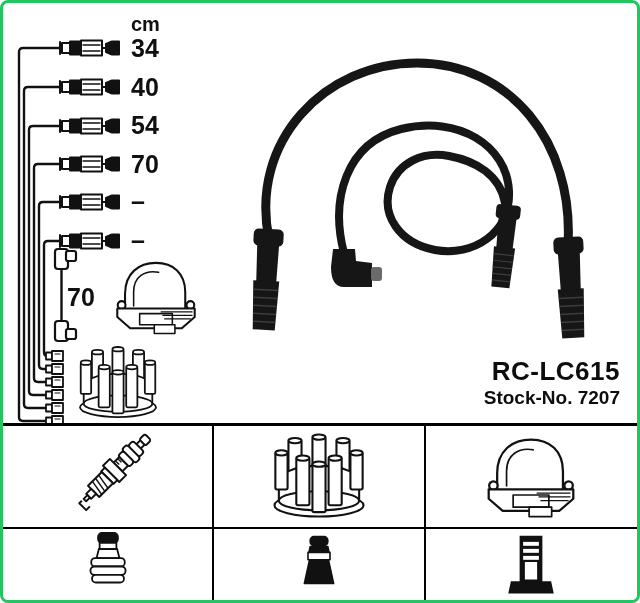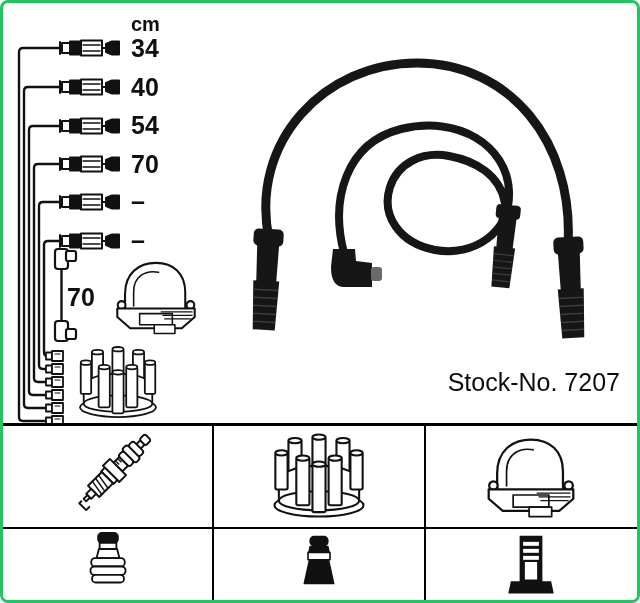--- a/index.html
+++ b/index.html
@@ -5,21 +5,21 @@
   html,body{margin:0;padding:0;background:#fff;}
   body{width:640px;height:603px;position:relative;font-family:"Liberation Sans",sans-serif;}
   .frame{position:absolute;inset:0;border:3px solid #22c55e;border-radius:8px;background:#fff;overflow:hidden;}
   .top{position:absolute;left:0;top:0;right:0;height:420px;}
   svg.scene{position:absolute;left:0;top:0;}
   svg text{font-family:"Liberation Sans",sans-serif;font-weight:700;fill:#101010;}
   .t20{font-size:20px;}
   .t25{font-size:25px;}
   .product{position:absolute;right:17px;top:354px;text-align:right;color:#0d0d0d;line-height:1.1;}
   .product .code{font-size:26px;font-weight:700;letter-spacing:.5px;}
-  .product .stock{font-size:25px;font-weight:400;margin-top:12px;}
+  .product .stock{font-size:19px;font-weight:700;margin-top:2px;}
   .grid{position:absolute;left:0;right:0;top:420px;bottom:0;border-top:3px solid #000;
         display:grid;grid-template-columns:1fr 1fr 1fr;grid-template-rows:103px 1fr;background:#fff;}
   .cell{border-right:2px solid #000;border-bottom:2px solid #000;display:flex;align-items:center;justify-content:center;}
   .cell:nth-child(3n){border-right:none;}
   .cell:nth-child(n+4){border-bottom:none;}
 </style>
 </head>
 <body>
 
 <div class="frame">
@@ -205,20 +205,21 @@
         <use href="#sym-photo-boot" x="-18" y="0" width="36" height="105" transform="translate(565,234) rotate(-3)"></use>
         <use href="#sym-photo-boot" x="-18" y="0" width="36" height="105" transform="translate(506,202) rotate(6) scale(0.82)"></use>
         <g>
           <path d="M330 246 L352 246 L353 258 L369 260 L369 284 L341 284 Q328 284 328 264 Z" fill="#161616"></path>
           <rect x="368" y="264" width="11" height="14" rx="3" fill="#6a6a6a"></rect>
         </g>
       </g>
     </svg>
 
     <div class="product">
+      <div class="code">RC-LC615</div>
       <div class="stock">Stock-No. 7207</div>
     </div>
   </div>
 
   <div class="grid">
     <div class="cell">
       <svg width="126" height="96" viewBox="-63 -48 126 96">
         <use href="#sym-plug" x="-60" y="-60" width="120" height="120"></use>
       </svg>
     </div>

